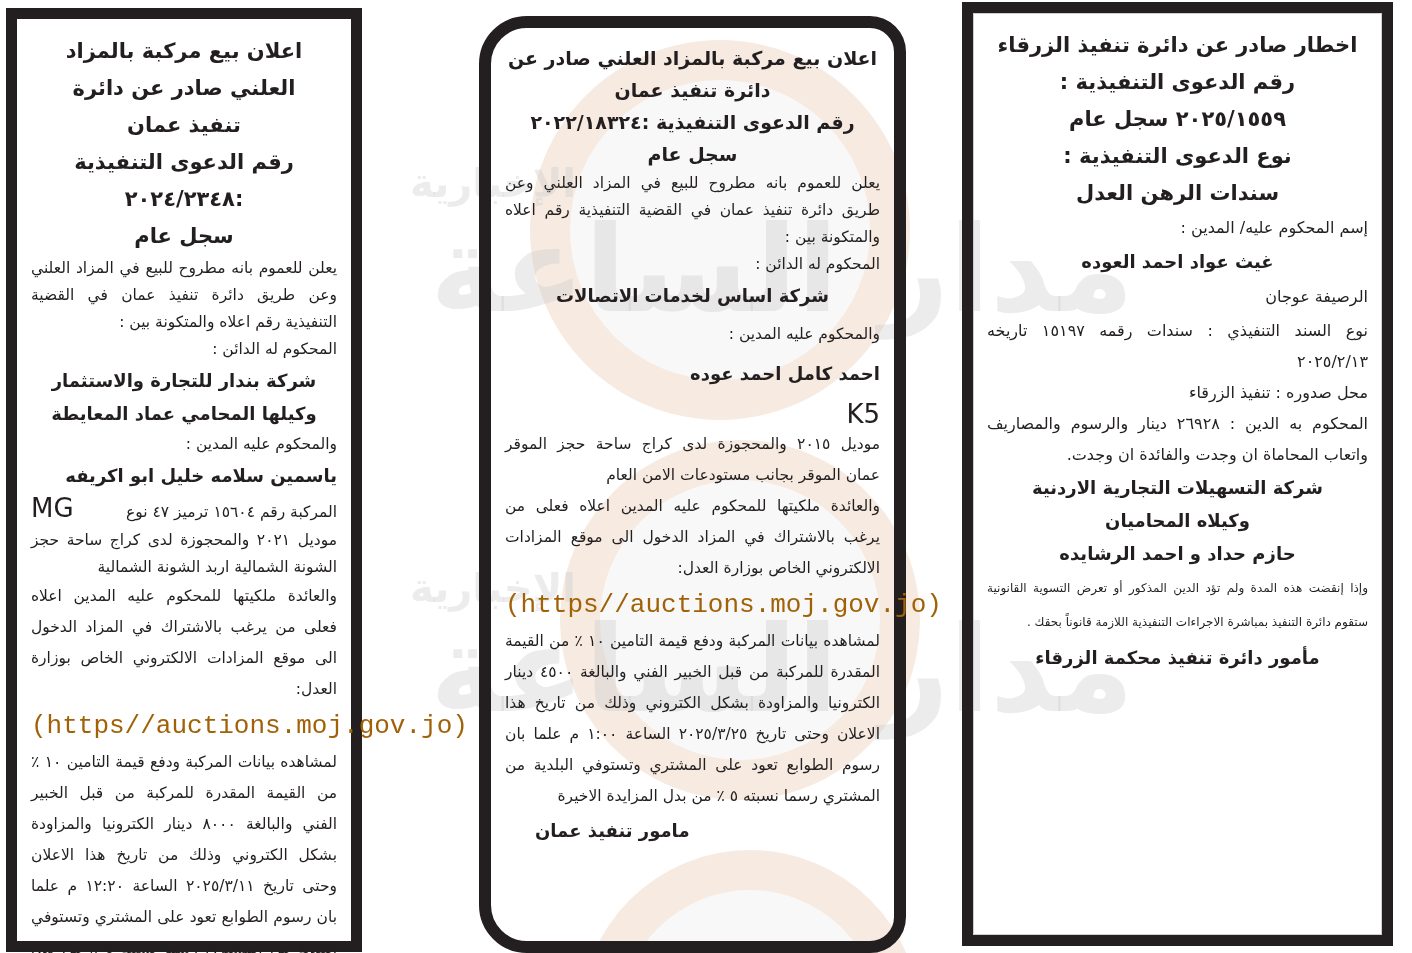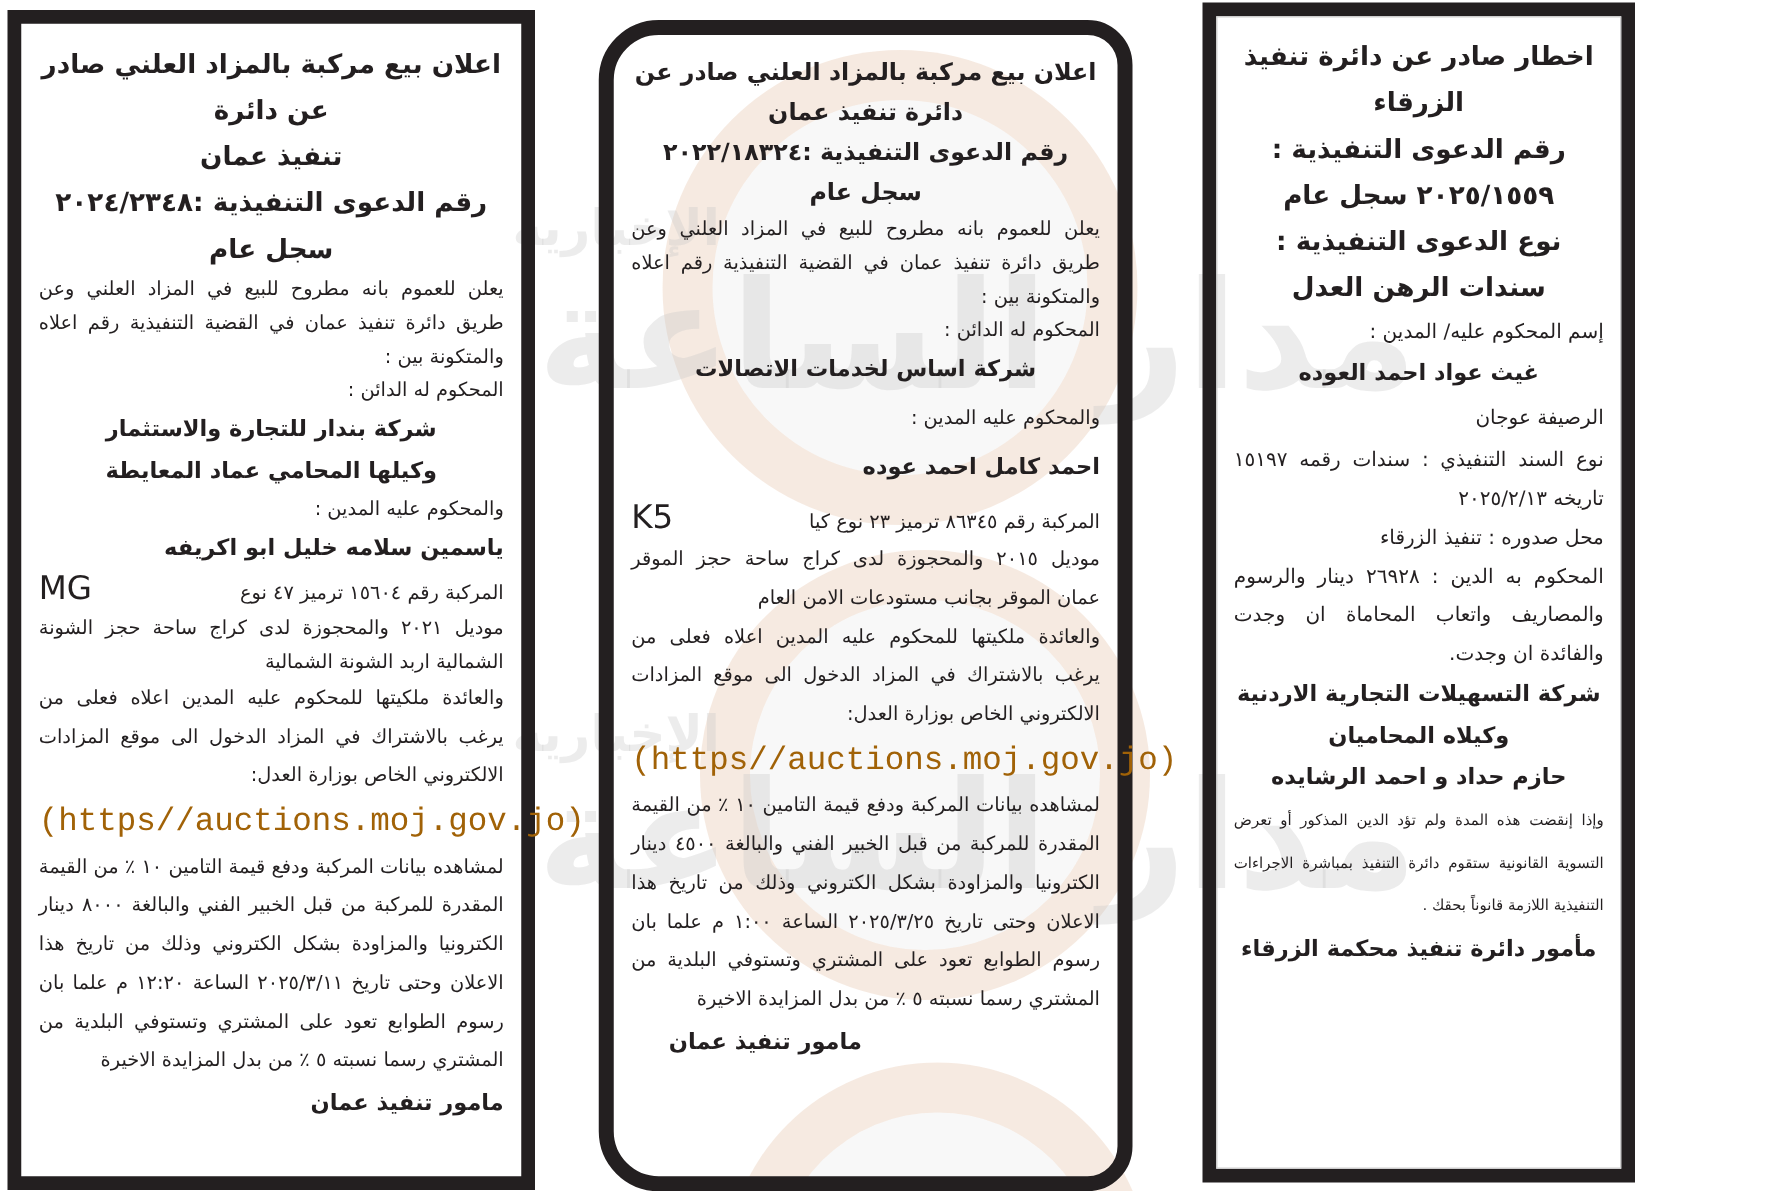--- a/index.html
+++ b/index.html
@@ -19,26 +19,26 @@
     position: absolute; color: rgba(200,200,200,0.35); font-weight: bold;
     font-family: "DejaVu Sans", sans-serif; direction: rtl; white-space: nowrap;
   }
   .box {
     position: absolute; background: #fff; z-index: 1;
     border: 11px solid #231f20; box-sizing: border-box;
     direction: rtl; text-align: right;
     padding: 14px 14px 10px 14px;
     background: transparent;
   }
-  .box.left { left: 6px; top: 8px; width: 422px; height: 944px; }
+  .box.left { left: 6px; top: 8px; width: 356px; height: 944px; }
   .box.middle {
     left: 479px; top: 16px; width: 427px; height: 937px;
     border-width: 12px; border-radius: 48px 36px 36px 48px;
   }
-  .box.right { left: 962px; top: 2px; width: 346px; height: 944px; }
+  .box.right { left: 962px; top: 2px; width: 431px; height: 944px; }
   .inner-line {
     position: absolute; inset: 0; border: 1px solid #cfcfcf; pointer-events: none;
   }
   .title {
     font-weight: bold; font-size: 19px; text-align: center; line-height: 32px; margin: 0;
   }
   .title.large { font-size: 21px; line-height: 37px; }
   .para {
     font-size: 15.5px; line-height: 27px; margin: 0; text-align: justify;
   }
@@ -100,21 +100,20 @@
   <p class="title">سجل عام</p>
   <p class="para">يعلن للعموم بانه مطروح للبيع في المزاد العلني وعن طريق دائرة تنفيذ عمان في القضية التنفيذية رقم اعلاه والمتكونة بين :</p>
   <p class="label">المحكوم له الدائن :</p>
   <p class="party">شركة اساس لخدمات الاتصالات</p>
   <div class="spacer"></div>
   <p class="label">والمحكوم عليه المدين :</p>
   <div class="spacer"></div>
   <p class="party right-align">احمد كامل احمد عوده</p>
   <div class="spacer"></div>
   <div class="row-plate">
-    <span>المركبة رقم ٨٦٣٤٥ ترميز ٢٣ نوع كيا</span>
     <span class="brand">K5</span>
   </div>
   <p class="para loose">موديل ٢٠١٥ والمحجوزة لدى كراج ساحة حجز الموقر عمان الموقر بجانب مستودعات الامن العام</p>
   <p class="para loose">والعائدة ملكيتها للمحكوم عليه المدين اعلاه فعلى من يرغب بالاشتراك في المزاد الدخول الى موقع المزادات الالكتروني الخاص بوزارة العدل:</p>
   <p class="url">(https//auctions.moj.gov.jo)</p>
   <p class="para loose">لمشاهده بيانات المركبة ودفع قيمة التامين ١٠ ٪ من القيمة المقدرة للمركبة من قبل الخبير الفني والبالغة ٤٥٠٠ دينار الكترونيا والمزاودة بشكل الكتروني وذلك من تاريخ هذا الاعلان وحتى تاريخ ٢٠٢٥/٣/٢٥ الساعة ١:٠٠ م علما بان رسوم الطوابع تعود على المشتري وتستوفي البلدية من المشتري رسما نسبته ٥ ٪ من بدل المزايدة الاخيرة</p>
   <p class="signature left" style="padding-left:30px;">مامور تنفيذ عمان</p>
 </div>
 
 <div class="box right">

